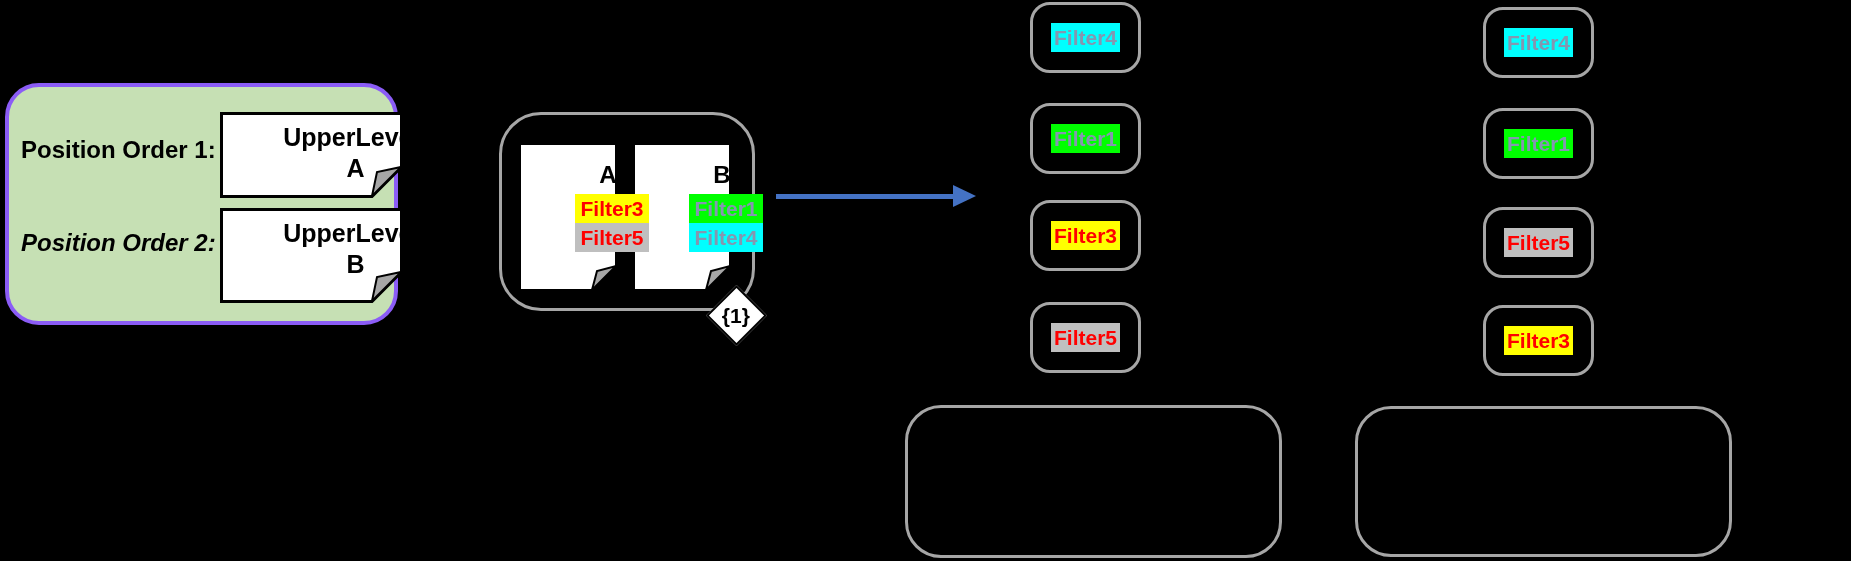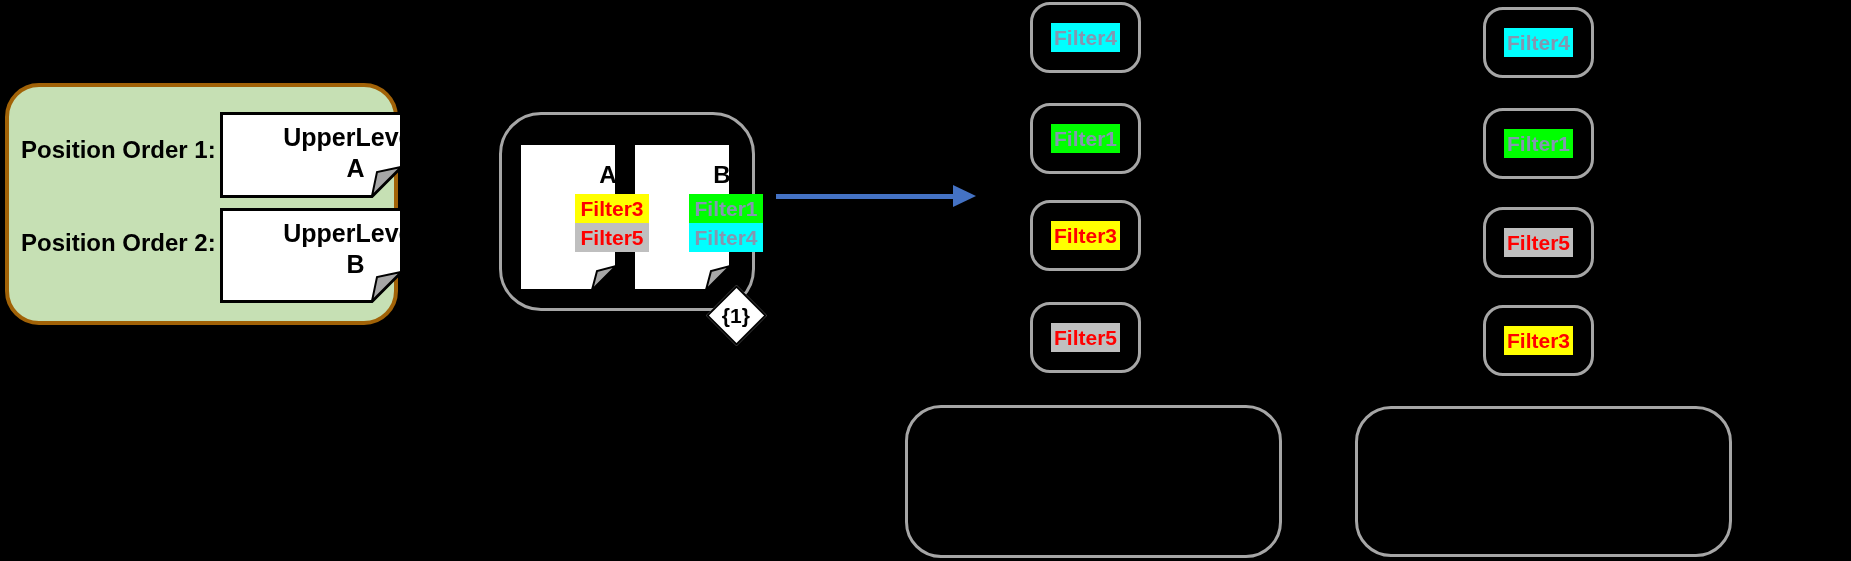--- a/index.html
+++ b/index.html
@@ -4,26 +4,26 @@
 <style>
   html,body { margin:0; padding:0; background:#000; }
   .stage {
     position:relative; width:1851px; height:561px; background:#000;
     font-family:"Liberation Sans", sans-serif; font-weight:bold; overflow:hidden;
   }
 
   
   .legend-panel {
     position:absolute; left:5px; top:83px; width:393px; height:242px;
-    border:4px solid #a16207; border-radius:34px; box-sizing:border-box;
+    border:4px solid #8b5cf6; border-radius:34px; box-sizing:border-box;
     background:#C6E0B4;
   }
   .legend-label { position:absolute; left:12px; color:#000; font-size:24px; white-space:nowrap; }
   .legend-label.row1 { top:49px; }
-  .legend-label.row2 { top:142px; }
+  .legend-label.row2 { top:142px;font-style:italic; }
 
   
   .note { position:absolute; }
   .note svg { position:absolute; left:0; top:0; }
   .note .note-content { position:relative; z-index:1; width:100%;margin-left:44px; }
   .note-upperlevel-a { left:211px; top:25px;  width:183px; height:86px; }
   .note-upperlevel-b { left:211px; top:121px; width:183px; height:95px; }
   .note-text { text-align:center; font-size:25px; line-height:31px; padding-top:10px; color:#000; }
 
   

